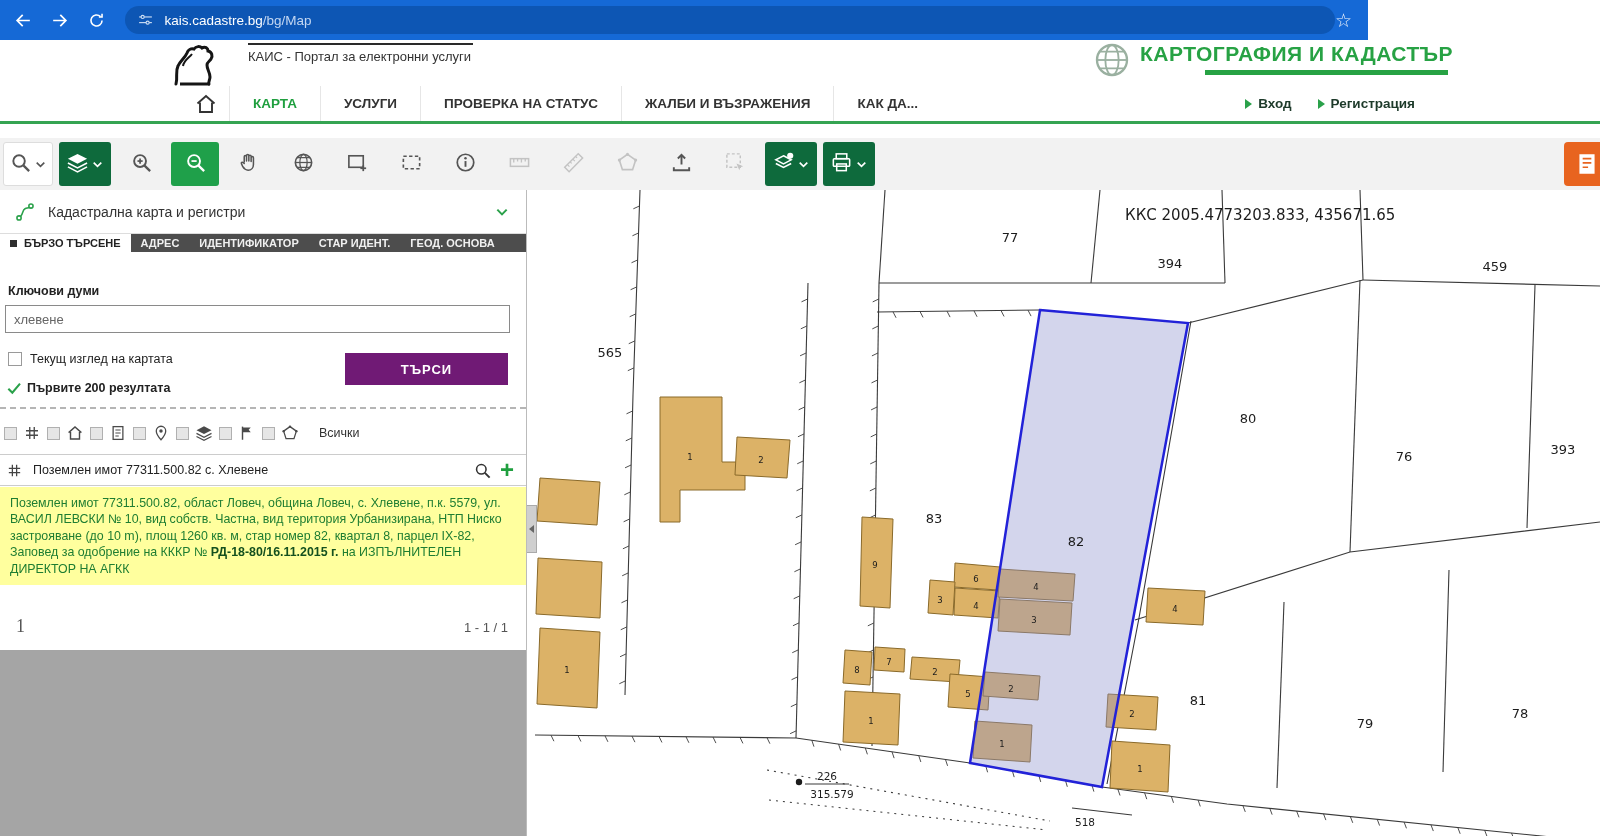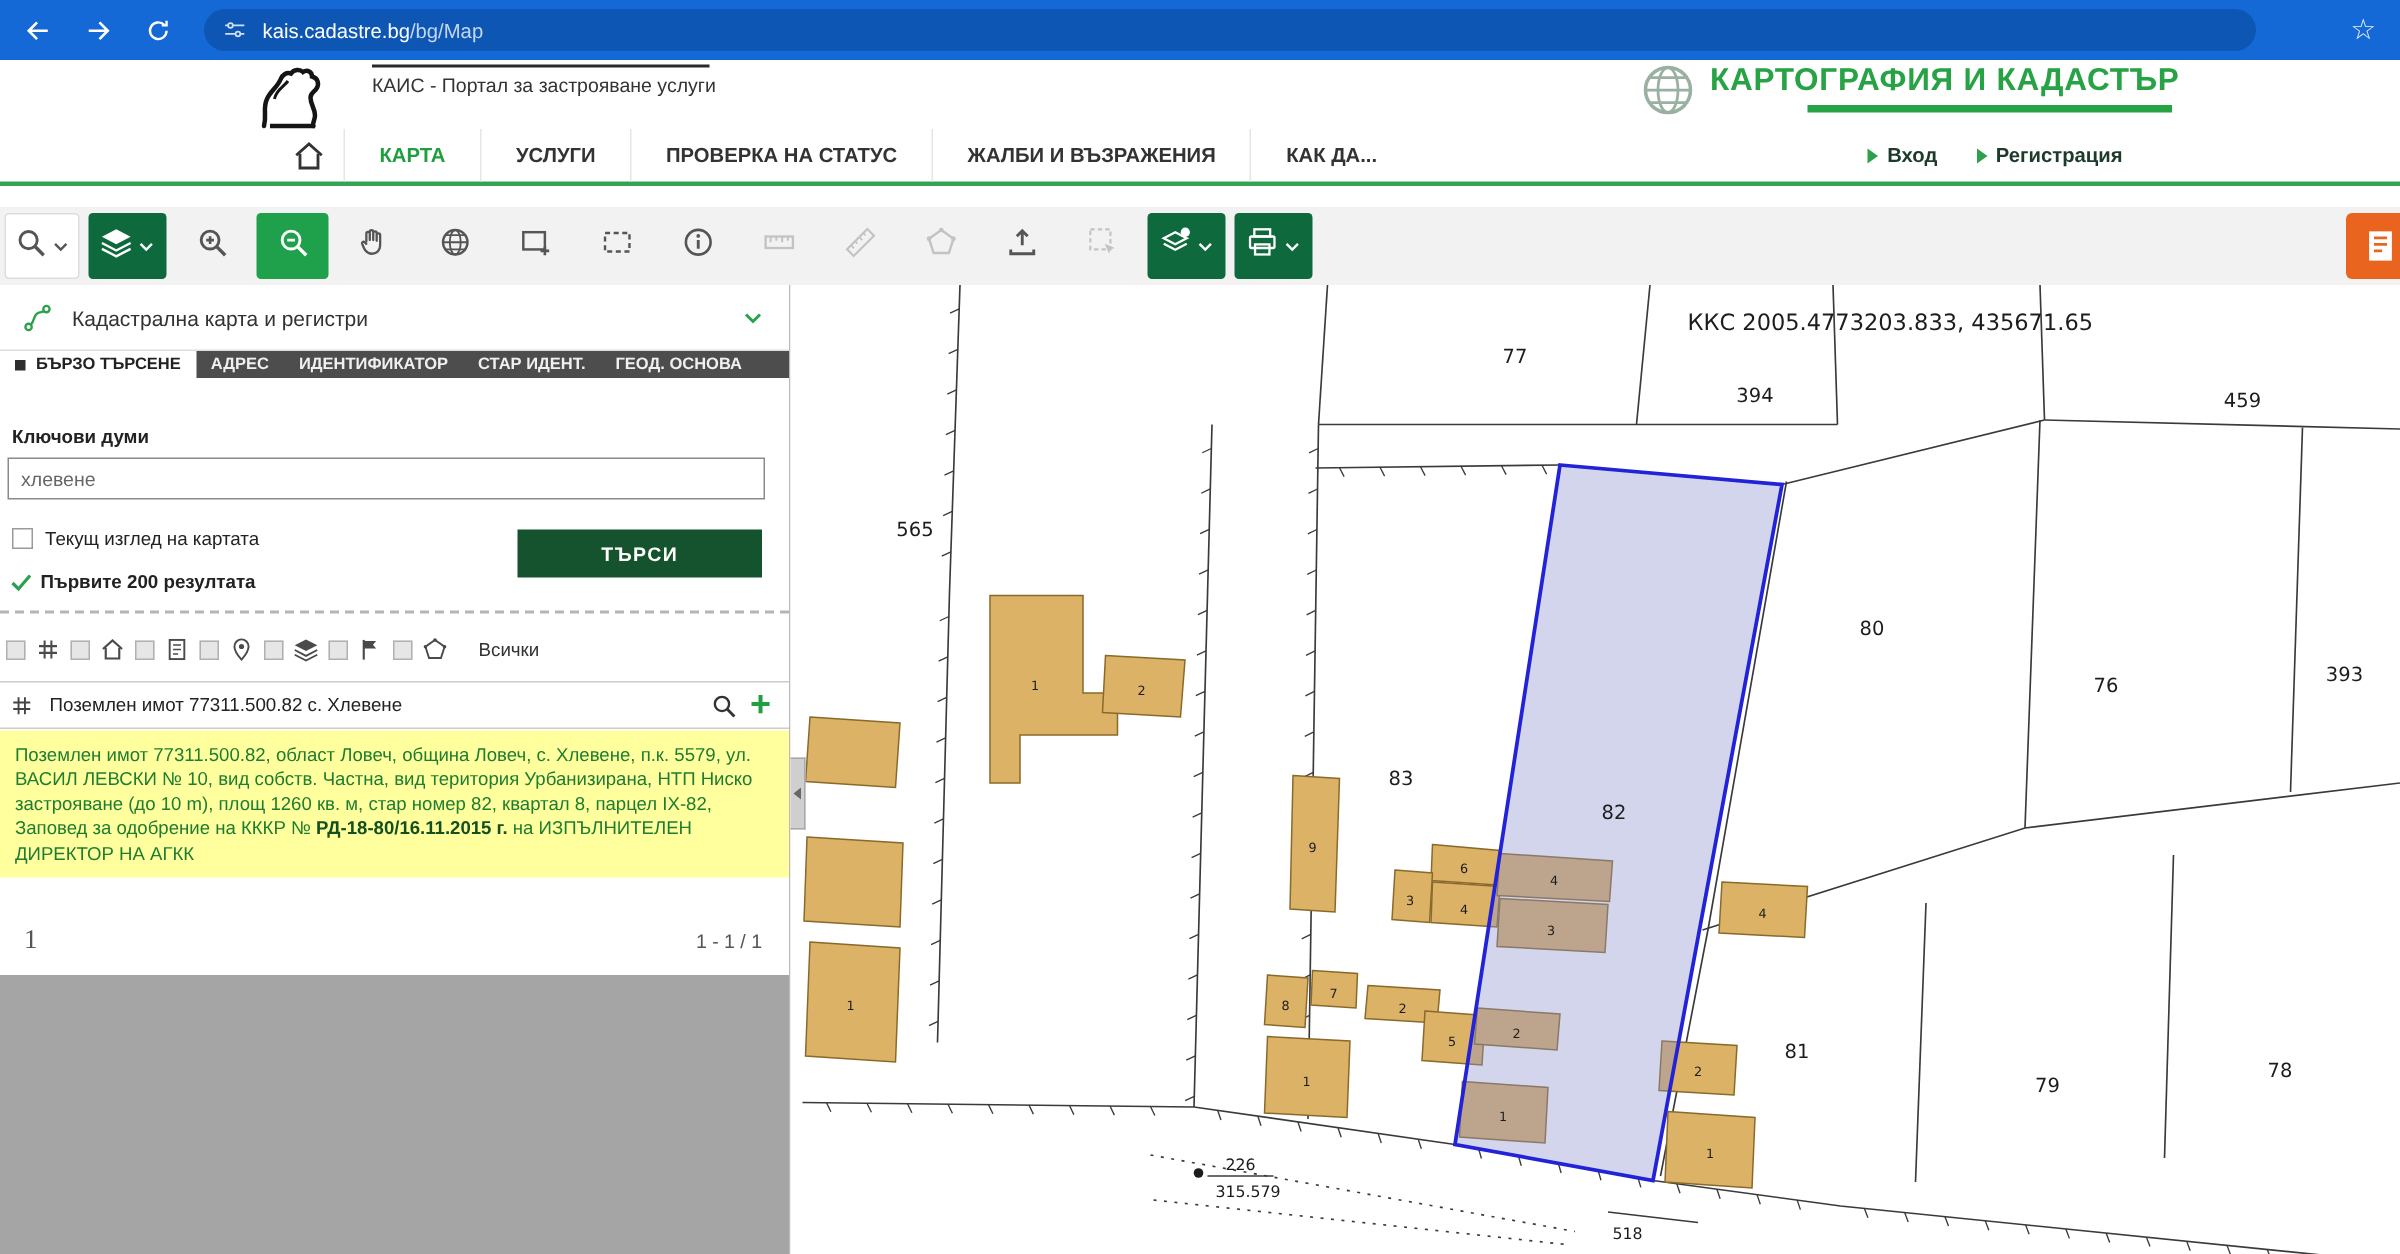--- a/index.html
+++ b/index.html
@@ -1,21 +1,21 @@
 <!DOCTYPE html>
 <html><head>
 <meta charset="utf-8">
 <style>
   html,body{margin:0;padding:0;background:#fff;}
   *{box-sizing:border-box;}
   body{font-family:"Liberation Sans", sans-serif;color:#222;}
   .root{position:relative;width:1600px;height:836px;overflow:hidden;background:#fff;}
 
   
-  .browser-bar{position:absolute;left:0;top:0;width:1600px;height:40px;background:#1569d6;display:flex;align-items:center;}
+  .browser-bar{position:absolute;left:0;top:0;width:1368px;height:40px;background:#1569d6;display:flex;align-items:center;}
   .b-icon{width:30px;height:30px;display:flex;align-items:center;justify-content:center;color:#fff;margin-left:10px;cursor:pointer;}
   .b-icon svg{width:19px;height:19px;}
   .url-pill{margin-left:16px;width:1368px;height:28px;border-radius:14px;background:#0d56b4;display:flex;align-items:center;padding:0 12px;color:#fff;}
   .url-pill .tune{width:17px;height:17px;color:#cfe0f5;margin-right:10px;}
   .url-pill .tune svg{width:17px;height:17px;}
   .url-host{font-size:13.5px;color:#fff;}
   .url-path{font-size:13.5px;color:#c3d7f2;}
   .star{margin-left:auto;margin-right:16px;color:#eef3fb;font-size:19px;cursor:pointer;}
 
   
@@ -63,21 +63,21 @@
   .panel-tabs{position:absolute;left:0;top:44px;width:100%;height:18px;background:#4d4d4d;display:flex;align-items:stretch;}
   .ptab{display:flex;align-items:center;padding:0 10px;font-size:11px;font-weight:bold;color:#f0f0f0;cursor:pointer;white-space:nowrap;}
   .ptab.active{background:#fff;color:#222;gap:7px;}
   .ptab.active::before{content:"";width:7px;height:7px;background:#2e2e2e;display:inline-block;}
   .panel-body{position:absolute;left:0;top:78px;width:100%;bottom:0;background:#fff;}
   .kw-label{position:absolute;left:8px;top:16px;font-size:12.5px;font-weight:bold;color:#222;}
   .kw-input{position:absolute;left:5px;top:37px;width:505px;height:28px;border:1px solid #8a8a8a;font-size:13px;color:#666;padding:0 8px;font-family:"Liberation Sans",sans-serif;}
   .cb{position:absolute;width:14px;height:14px;border:1px solid #9a9a9a;background:#fff;cursor:pointer;}
   .cb1{left:8px;top:84px;}
   .cb-label1{position:absolute;left:30px;top:84px;font-size:12.5px;font-weight:normal;color:#222;}
-  .search-btn{position:absolute;left:345px;top:85px;width:163px;height:32px;background:#14532d;color:#fff;border:none;font-size:13px;font-weight:bold;letter-spacing:1px;cursor:pointer;font-family:"Liberation Sans",sans-serif;}
+  .search-btn{position:absolute;left:345px;top:85px;width:163px;height:32px;background:#701a75;color:#fff;border:none;font-size:13px;font-weight:bold;letter-spacing:1px;cursor:pointer;font-family:"Liberation Sans",sans-serif;}
   .cb2{left:6px;top:112px;width:16px;height:16px;border:none;color:#2aa14a;}
   .cb2 svg{width:16px;height:16px;}
   .cb-label2{position:absolute;left:27px;top:113px;font-size:12.5px;font-weight:bold;color:#222;}
   .watermark{position:absolute;left:52px;top:98px;font-size:42px;font-weight:bold;color:rgba(195,85,85,0.5);letter-spacing:4px;z-index:5;pointer-events:none;}
   .dash-sep{position:absolute;left:0;top:139px;width:100%;border-top:2px dashed #b5b5b5;}
   .filter-row{position:absolute;left:4px;top:152px;height:26px;display:flex;align-items:center;gap:6px;}
   .f-cb{width:13px;height:13px;border:1px solid #b0b0b0;background:#e6e6e6;cursor:pointer;flex:0 0 auto;}
   .f-ic{width:18px;height:18px;color:#4a4a4a;flex:0 0 auto;}
   .f-ic svg{width:18px;height:18px;}
   .f-all{margin-left:14px;font-size:12.5px;color:#333;}
@@ -140,21 +140,21 @@
 
   <div class="site-header">
     <div class="lion">
       <svg viewBox="0 0 64 48">
           <path d="M14 44c2-8-1-12 2-18 2-5 7-8 9-13 1-3 4-5 7-4 2-3 6-3 8-1 3-2 6 0 6 3 4 1 5 5 3 8-1 2-4 3-4 6 0 5 3 7 3 12 0 3-2 5-1 7" fill="none" stroke="#151515" stroke-width="3" stroke-linecap="round"></path>
           <path d="M18 44h30" stroke="#151515" stroke-width="3"></path>
           <path d="M30 14c-3 4-8 6-9 12" fill="none" stroke="#151515" stroke-width="2"></path>
         </svg>
     </div>
     <div class="hdr-rule"></div>
-    <div class="hdr-title">КАИС - Портал за застрояване услуги</div>
+    <div class="hdr-title">КАИС - Портал за електронни услуги</div>
     <div class="brand-globe">
       <svg viewBox="0 0 24 24">
           <circle cx="12" cy="12" r="9" fill="none" stroke="currentColor" stroke-width="1.4"></circle>
           <ellipse cx="12" cy="12" rx="4" ry="9" fill="none" stroke="currentColor" stroke-width="1.1"></ellipse>
           <line x1="3" y1="12" x2="21" y2="12" stroke="currentColor" stroke-width="1.1"></line>
           <path d="M4.6 7h14.8M4.6 17h14.8" stroke="currentColor" stroke-width="1.1" fill="none"></path>
         </svg>
     </div>
     <div class="brand-text">КАРТОГРАФИЯ И КАДАСТЪР</div>
     <div class="brand-bar"></div>

